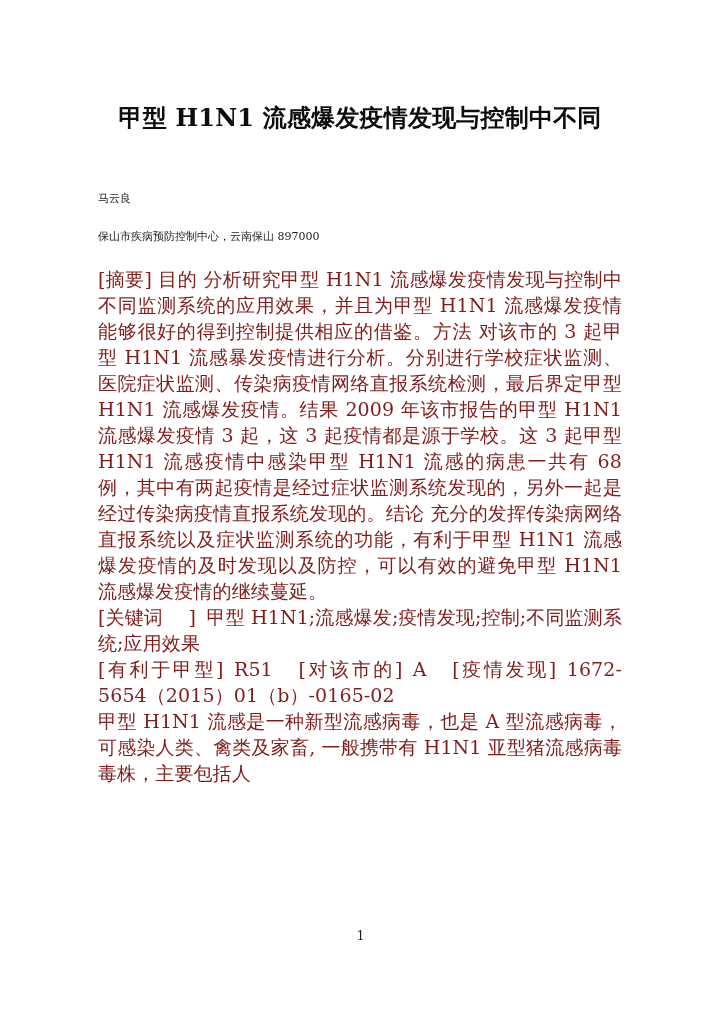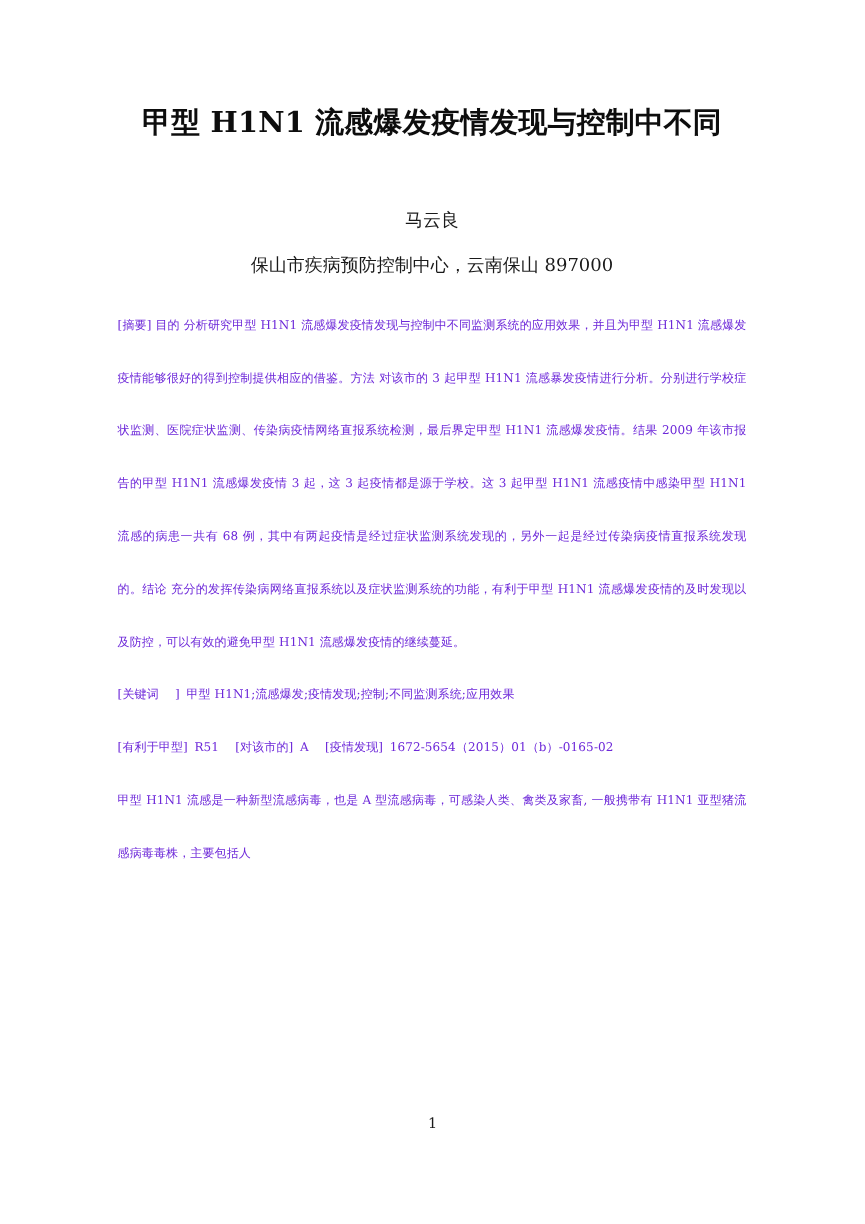--- a/index.html
+++ b/index.html
@@ -19,21 +19,21 @@
     position: absolute;
     left: 0;
     top: 0;
     width: 721px;
     height: 1020px;
     background: #ffffff;
   }
   .content {
     position: absolute;
     left: 98px;
-    top: 82px;
+    top: 98px;
     width: 524px;
   }
 
   
   .doc-title {
     font-family: "DejaVu Serif", "Liberation Serif", serif;
     font-size: 24px;
     line-height: 40px;
     font-weight: 700;
     text-align: center;
@@ -42,34 +42,34 @@
     padding: 0 4px;
     color: #0d0d0d;
   }
   .doc-title .tline { display: block; }
 
   
   .meta-block {
     margin-top: 42px;
   }
   .meta-line {
-    font-size: 15px;
+    font-size: 11px;
     line-height: 38px;
-    text-align: center;
+    text-align: left;
     color: #1a1a1a;
   }
 
   
   .para {
-    font-size: 10px;
-    line-height: 44px;
+    font-size: 19px;
+    line-height: 26px;
     text-align: justify;
     text-align-last: left;
     text-justify: inter-character;
-    color: #6d28d9;
+    color: #7f1d1d;
     margin: 0;
     letter-spacing: 0.1px;
   }
   .para.abstract {
     margin-top: 10px;
   }
   .para.keywords {
     margin-top: 0px;
   }
   .para.classline {

